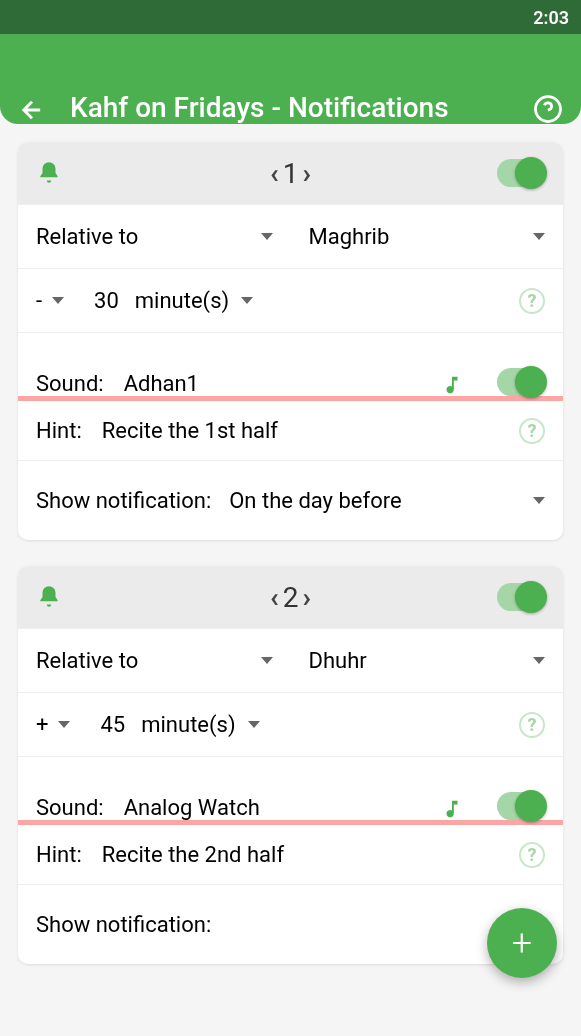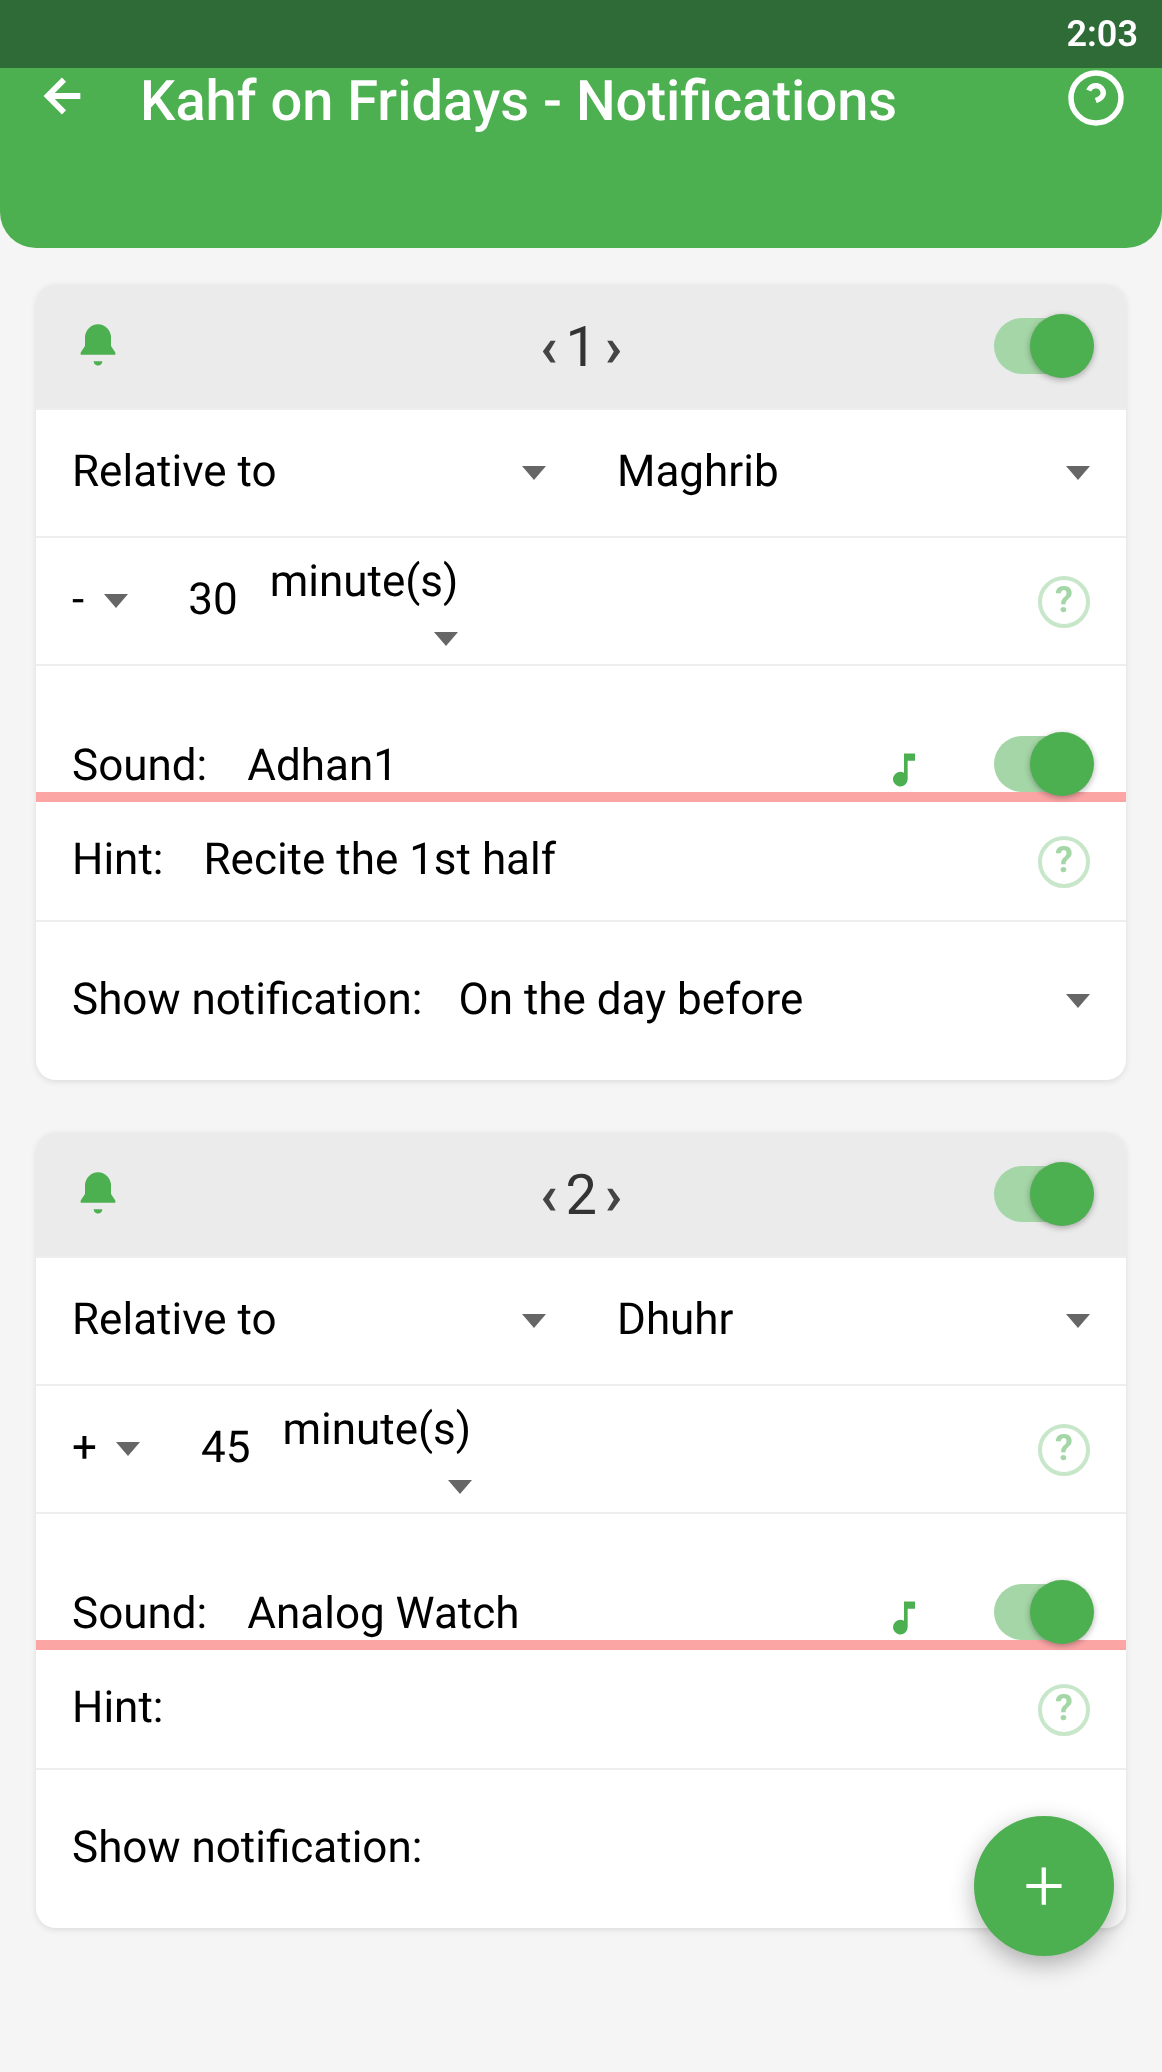--- a/index.html
+++ b/index.html
@@ -23,21 +23,21 @@
       align-items: center;
       padding: 16px 12px;
       color: white;
       font-size: 18px;
       font-weight: 600;
     }
     .app-bar {
       background: #4caf50;
       height: 90px;
       display: flex;
-      align-items: flex-start;
+      align-items: flex-end;
       padding: 0 18px;
       border-bottom-left-radius: 18px;
       border-bottom-right-radius: 18px;
       gap: 24px;
     }
     .app-bar .back {
       color: white;
       display: flex;
       align-items: center;
     }
@@ -165,23 +165,22 @@
       display: flex;
       align-items: center;
       gap: 10px;
     }
     .number {
       margin-left: 14px;
       font-size: 22px;
     }
     .unit-block {
       display: flex;
-      align-items: flex-end;
+      align-items: center;
       gap: 12px;
-      flex-direction: column;
     }
     .spacer {
       flex: 1;
     }
     .fab {
       position: absolute;
       right: 24px;
       bottom: 58px;
       width: 70px;
       height: 70px;
@@ -354,20 +353,21 @@
       <span>Analog Watch</span>
       <div class="spacer"></div>
       <svg width="22" height="22" viewBox="0 0 24 24" fill="#4caf50">
         <path d="M12 3v10.55A4 4 0 1014 17V7h4V3h-6z"></path>
       </svg>
       <div class="toggle" style="margin-left:14px;"></div>
     </div>
 
     <div class="hint-row">
       <span>Hint:</span>
+      <span>Recite the 2nd half</span>
       <div class="spacer"></div>
       <span class="help-circle">?</span>
     </div>
 
     <div class="notif-row">
       <span>Show notification:</span>
       <div class="spacer"></div>
       <span class="dropdown-arrow"></span>
     </div>
   </div>

